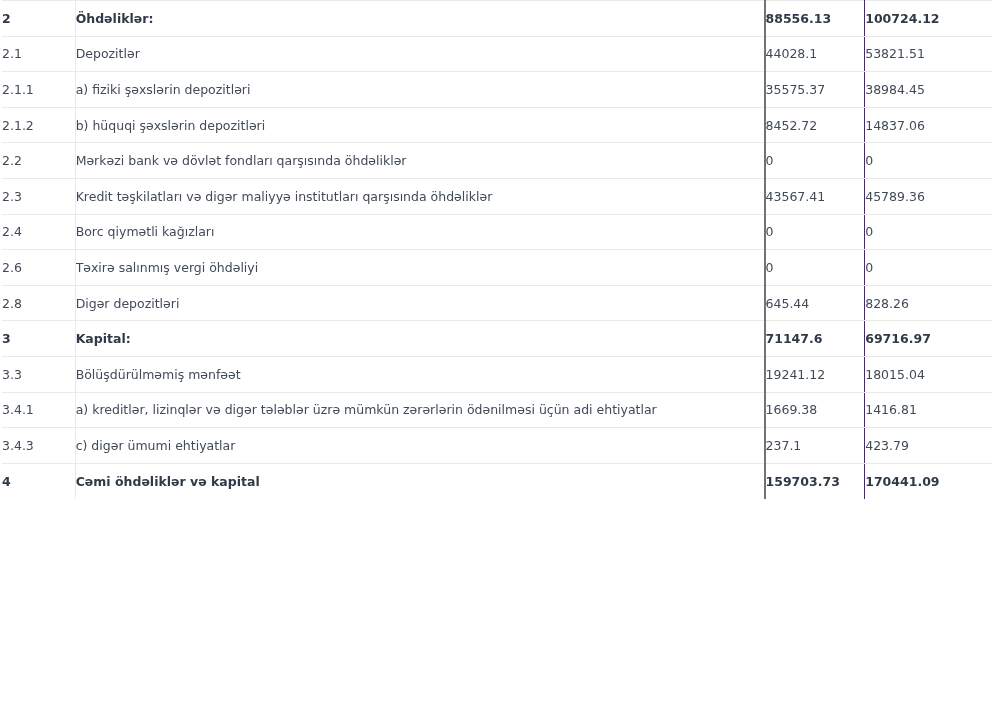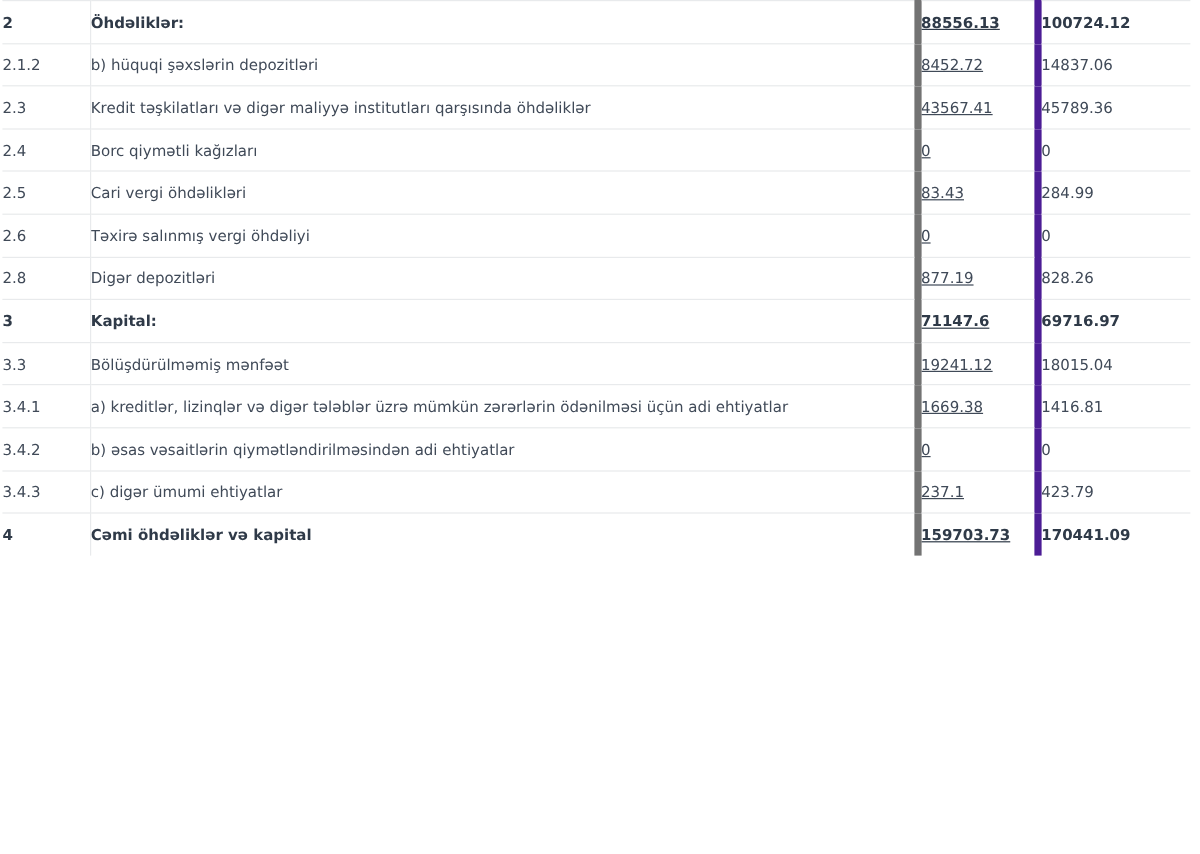--- a/index.html
+++ b/index.html
@@ -44,26 +44,25 @@
     padding: 0;
     white-space: nowrap;
     overflow: hidden;
   }
   td.code {
     padding-left: 20px;
     border-right: 1px solid #e8eaec;
   }
   td.name {
     padding-left: 13px;
-    border-right: 6px solid #737373;
+    border-right: 2px solid #737373;
   }
   td.val {
     padding-left: 10px;
-    border-right: 6px solid #4c1d95;
-    text-decoration: underline;
+    border-right: 1px solid #4c1d95;
   }
   td.val2 {
     padding-left: 10px;
     margin-top: 25px;
   }
   tr.bold td {
     font-weight: bold;
     color: #2f3a48;
   }
   tr.first td {
@@ -85,53 +84,65 @@
       <col class="c-v2">
     </colgroup>
     <tbody>
         <tr class="bold first">
           <td class="code">2</td>
           <td class="name">Öhdəliklər:</td>
           <td class="val">88556.13</td>
           <td class="val2">100724.12</td>
         </tr>
         <tr>
+          <td class="code">2.1</td>
+          <td class="name">Depozitlər</td>
+          <td class="val">44028.1</td>
+          <td class="val2">53821.51</td>
+        </tr>
+        <tr>
+          <td class="code">2.1.1</td>
+          <td class="name">a) fiziki şəxslərin depozitləri</td>
+          <td class="val">35575.37</td>
+          <td class="val2">38984.45</td>
+        </tr>
+        <tr>
           <td class="code">2.1.2</td>
           <td class="name">b) hüquqi şəxslərin depozitləri</td>
           <td class="val">8452.72</td>
           <td class="val2">14837.06</td>
+        </tr>
+        <tr>
+          <td class="code">2.2</td>
+          <td class="name">Mərkəzi bank və dövlət fondları qarşısında öhdəliklər</td>
+          <td class="val">0</td>
+          <td class="val2">0</td>
         </tr>
         <tr>
           <td class="code">2.3</td>
           <td class="name">Kredit təşkilatları və digər maliyyə institutları qarşısında öhdəliklər</td>
           <td class="val">43567.41</td>
           <td class="val2">45789.36</td>
         </tr>
         <tr>
           <td class="code">2.4</td>
           <td class="name">Borc qiymətli kağızları</td>
           <td class="val">0</td>
           <td class="val2">0</td>
         </tr>
         <tr>
-          <td class="code">2.5</td>
-          <td class="name">Cari vergi öhdəlikləri</td>
-          <td class="val">83.43</td>
-          <td class="val2">284.99</td>
-        </tr>
-        <tr>
           <td class="code">2.6</td>
           <td class="name">Təxirə salınmış vergi öhdəliyi</td>
           <td class="val">0</td>
           <td class="val2">0</td>
         </tr>
         <tr>
           <td class="code">2.8</td>
           <td class="name">Digər depozitləri</td>
-          <td class="val">877.19</td>
+          <td class="val">645.44</td>
           <td class="val2">828.26</td>
         </tr>
         <tr class="bold">
           <td class="code">3</td>
           <td class="name">Kapital:</td>
           <td class="val">71147.6</td>
           <td class="val2">69716.97</td>
         </tr>
         <tr>
           <td class="code">3.3</td>
@@ -139,26 +150,20 @@
           <td class="val">19241.12</td>
           <td class="val2">18015.04</td>
         </tr>
         <tr>
           <td class="code">3.4.1</td>
           <td class="name">a) kreditlər, lizinqlər və digər tələblər üzrə mümkün zərərlərin ödənilməsi üçün adi ehtiyatlar</td>
           <td class="val">1669.38</td>
           <td class="val2">1416.81</td>
         </tr>
         <tr>
-          <td class="code">3.4.2</td>
-          <td class="name">b) əsas vəsaitlərin qiymətləndirilməsindən adi ehtiyatlar</td>
-          <td class="val">0</td>
-          <td class="val2">0</td>
-        </tr>
-        <tr>
           <td class="code">3.4.3</td>
           <td class="name">c) digər ümumi ehtiyatlar</td>
           <td class="val">237.1</td>
           <td class="val2">423.79</td>
         </tr>
         <tr class="bold last">
           <td class="code">4</td>
           <td class="name">Cəmi öhdəliklər və kapital</td>
           <td class="val">159703.73</td>
           <td class="val2">170441.09</td>

